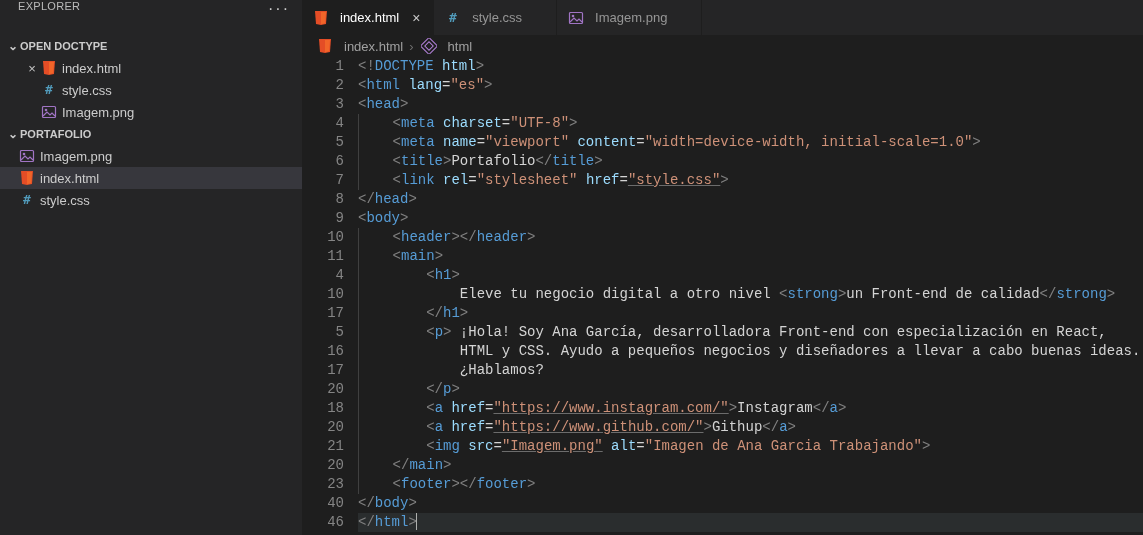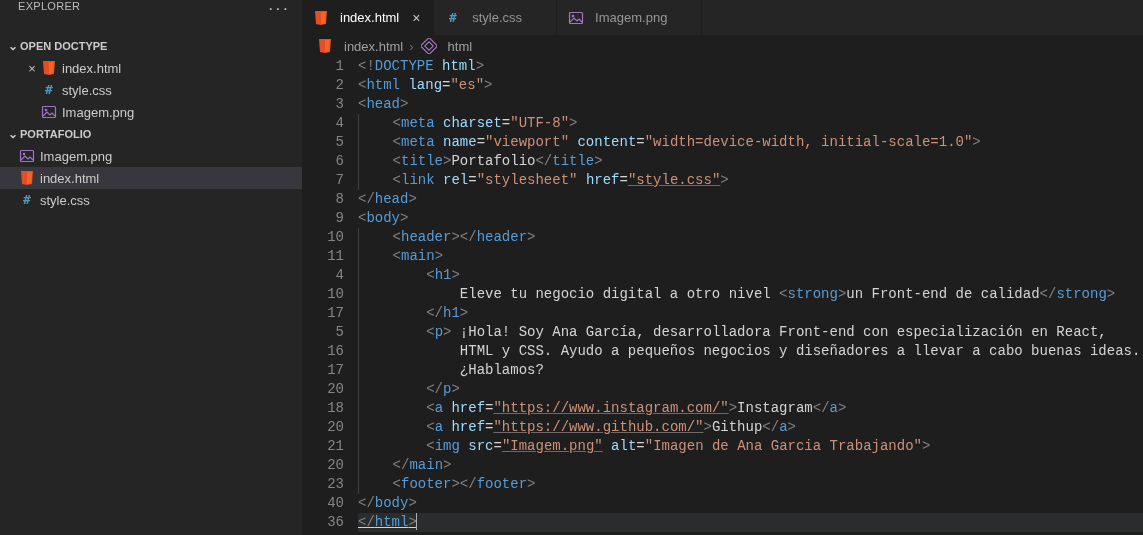--- a/index.html
+++ b/index.html
@@ -142,21 +142,21 @@
 
     
     .tk-br   { color: #808080; } 
     .tk-tag  { color: #569cd6; } 
     .tk-attr { color: #9cdcfe; } 
     .tk-str  { color: #ce9178; } 
     .tk-str-u{ color: #ce9178; text-decoration: underline; text-decoration-color: rgba(255,255,255,0.35); }
     .tk-doct { color: #569cd6; } 
     .tk-text { color: #d4d4d4; }
     .tk-eq   { color: #d4d4d4; }
-    .line.hl { background: #2a2d2e; text-decoration: underline; }
+    .line.hl { background: #2a2d2e; }
   </style>
 </head>
 <body>
 
 <div class="container">
 
   <div class="sidebar">
     <div class="sidebar-header">
       <span>EXPLORER</span>
       <span class="dots">···</span>
@@ -305,18 +305,18 @@
           <div>5</div>
           <div>16</div>
           <div>17</div>
           <div>20</div>
           <div>18</div>
           <div>20</div>
           <div>21</div>
           <div>20</div>
           <div>23</div>
           <div>40</div>
-          <div>36</div>
+          <div>46</div>
         </div>
       <div class="code" id="code"><div class="line"><span class="tk-br">&lt;!</span><span class="tk-doct">DOCTYPE</span><span class="tk-text"> </span><span class="tk-attr">html</span><span class="tk-br">&gt;</span></div><div class="line"><span class="tk-br">&lt;</span><span class="tk-tag">html</span><span class="tk-text"> </span><span class="tk-attr">lang</span><span class="tk-eq">=</span><span class="tk-str">"es"</span><span class="tk-br">&gt;</span></div><div class="line"><span class="tk-br">&lt;</span><span class="tk-tag">head</span><span class="tk-br">&gt;</span></div><div class="line"><span class="indent-guide">    </span><span class="tk-br">&lt;</span><span class="tk-tag">meta</span><span class="tk-text"> </span><span class="tk-attr">charset</span><span class="tk-eq">=</span><span class="tk-str">"UTF-8"</span><span class="tk-br">&gt;</span></div><div class="line"><span class="indent-guide">    </span><span class="tk-br">&lt;</span><span class="tk-tag">meta</span><span class="tk-text"> </span><span class="tk-attr">name</span><span class="tk-eq">=</span><span class="tk-str">"viewport"</span><span class="tk-text"> </span><span class="tk-attr">content</span><span class="tk-eq">=</span><span class="tk-str">"width=device-width, initial-scale=1.0"</span><span class="tk-br">&gt;</span></div><div class="line"><span class="indent-guide">    </span><span class="tk-br">&lt;</span><span class="tk-tag">title</span><span class="tk-br">&gt;</span><span class="tk-text">Portafolio</span><span class="tk-br">&lt;/</span><span class="tk-tag">title</span><span class="tk-br">&gt;</span></div><div class="line"><span class="indent-guide">    </span><span class="tk-br">&lt;</span><span class="tk-tag">link</span><span class="tk-text"> </span><span class="tk-attr">rel</span><span class="tk-eq">=</span><span class="tk-str">"stylesheet"</span><span class="tk-text"> </span><span class="tk-attr">href</span><span class="tk-eq">=</span><span class="tk-str-u">"style.css"</span><span class="tk-br">&gt;</span></div><div class="line"><span class="tk-br">&lt;/</span><span class="tk-tag">head</span><span class="tk-br">&gt;</span></div><div class="line"><span class="tk-br">&lt;</span><span class="tk-tag">body</span><span class="tk-br">&gt;</span></div><div class="line"><span class="indent-guide">    </span><span class="tk-br">&lt;</span><span class="tk-tag">header</span><span class="tk-br">&gt;&lt;/</span><span class="tk-tag">header</span><span class="tk-br">&gt;</span></div><div class="line"><span class="indent-guide">    </span><span class="tk-br">&lt;</span><span class="tk-tag">main</span><span class="tk-br">&gt;</span></div><div class="line"><span class="indent-guide">    </span>    <span class="tk-br">&lt;</span><span class="tk-tag">h1</span><span class="tk-br">&gt;</span></div><div class="line"><span class="indent-guide">    </span>        <span class="tk-text">Eleve tu negocio digital a otro nivel </span><span class="tk-br">&lt;</span><span class="tk-tag">strong</span><span class="tk-br">&gt;</span><span class="tk-text">un Front-end de calidad</span><span class="tk-br">&lt;/</span><span class="tk-tag">strong</span><span class="tk-br">&gt;</span></div><div class="line"><span class="indent-guide">    </span>    <span class="tk-br">&lt;/</span><span class="tk-tag">h1</span><span class="tk-br">&gt;</span></div><div class="line"><span class="indent-guide">    </span>    <span class="tk-br">&lt;</span><span class="tk-tag">p</span><span class="tk-br">&gt;</span><span class="tk-text"> ¡Hola! Soy Ana García, desarrolladora Front-end con especialización en React,</span></div><div class="line"><span class="indent-guide">    </span>        <span class="tk-text">HTML y CSS. Ayudo a pequeños negocios y diseñadores a llevar a cabo buenas ideas.</span></div><div class="line"><span class="indent-guide">    </span>        <span class="tk-text">¿Hablamos?</span></div><div class="line"><span class="indent-guide">    </span>    <span class="tk-br">&lt;/</span><span class="tk-tag">p</span><span class="tk-br">&gt;</span></div><div class="line"><span class="indent-guide">    </span>    <span class="tk-br">&lt;</span><span class="tk-tag">a</span><span class="tk-text"> </span><span class="tk-attr">href</span><span class="tk-eq">=</span><span class="tk-str-u">"https://www.instagram.com/"</span><span class="tk-br">&gt;</span><span class="tk-text">Instagram</span><span class="tk-br">&lt;/</span><span class="tk-tag">a</span><span class="tk-br">&gt;</span></div><div class="line"><span class="indent-guide">    </span>    <span class="tk-br">&lt;</span><span class="tk-tag">a</span><span class="tk-text"> </span><span class="tk-attr">href</span><span class="tk-eq">=</span><span class="tk-str-u">"https://www.github.com/"</span><span class="tk-br">&gt;</span><span class="tk-text">Githup</span><span class="tk-br">&lt;/</span><span class="tk-tag">a</span><span class="tk-br">&gt;</span></div><div class="line"><span class="indent-guide">    </span>    <span class="tk-br">&lt;</span><span class="tk-tag">img</span><span class="tk-text"> </span><span class="tk-attr">src</span><span class="tk-eq">=</span><span class="tk-str-u">"Imagem.png"</span><span class="tk-text"> </span><span class="tk-attr">alt</span><span class="tk-eq">=</span><span class="tk-str">"Imagen de Ana Garcia Trabajando"</span><span class="tk-br">&gt;</span></div><div class="line"><span class="indent-guide">    </span><span class="tk-br">&lt;/</span><span class="tk-tag">main</span><span class="tk-br">&gt;</span></div><div class="line"><span class="indent-guide">    </span><span class="tk-br">&lt;</span><span class="tk-tag">footer</span><span class="tk-br">&gt;&lt;/</span><span class="tk-tag">footer</span><span class="tk-br">&gt;</span></div><div class="line"><span class="tk-br">&lt;/</span><span class="tk-tag">body</span><span class="tk-br">&gt;</span></div><div class="line hl"><span class="tk-br">&lt;/</span><span class="tk-tag">html</span><span class="tk-br">&gt;</span><span class="cursor"></span></div></div>
     </div>
   </div>
 </div>
 
 </body></html>

